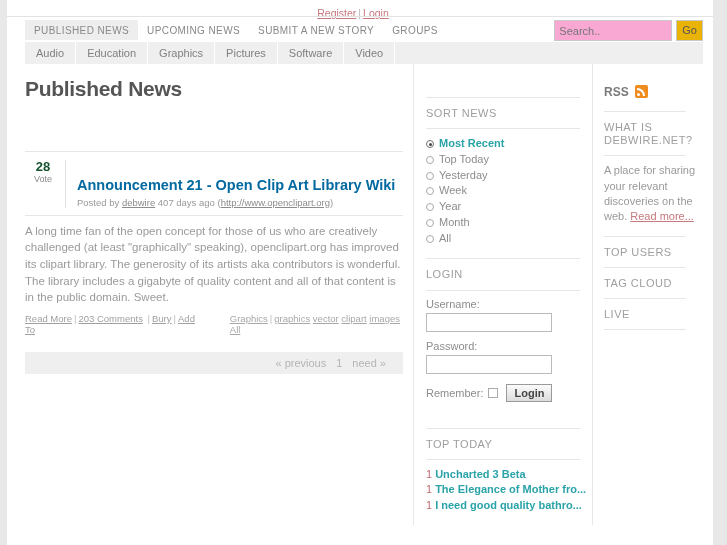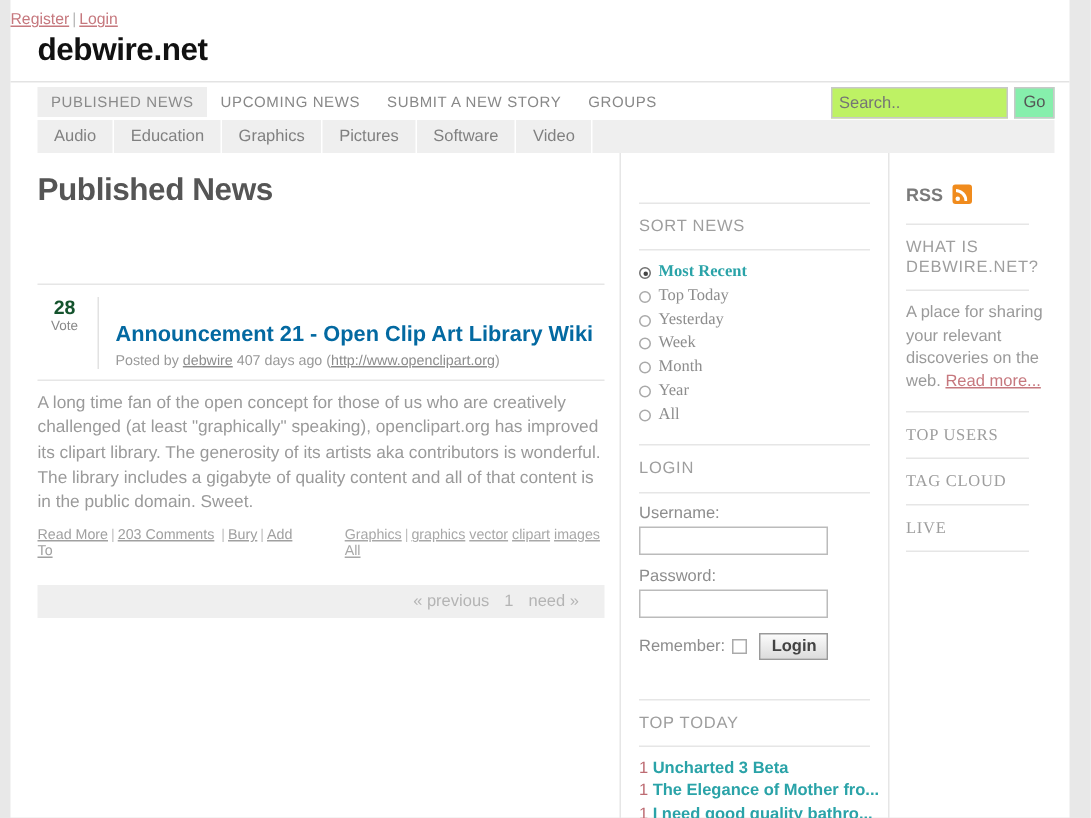--- a/index.html
+++ b/index.html
@@ -20,21 +20,21 @@
     left: 7px;
     top: 0;
     width: 706px;
     height: 545px;
     background: #ffffff;
     box-sizing: border-box;
   }
 
   
   .acct-bar {
-    text-align: left;
+    text-align: center;
     padding: 7px 14px 0 0;
     font-size: 10.5px;
     height: 16px;
     box-sizing: border-box;
   }
   .acct-bar a {
     color: #c6787e;
     text-decoration: underline;
   }
   .acct-sep { color: #b8b8b8; padding: 0 2px; }
@@ -92,26 +92,26 @@
   .searchbox input[type=text] {
     width: 108px;
     height: 17px;
     border: 1px solid #c8c8c8;
     font-family: "Liberation Sans", sans-serif;
     font-size: 11px;
     color: #5a5a5a;
     padding: 1px 4px;
     box-sizing: content-box;
     outline: none;
-    background: #bef264;
+    background: #f9a8d4;
   }
   .searchbox .go {
     margin-left: 4px;
     border: 1px solid #c8c8c8;
-    background: #86efac;
+    background: #eab308;
     font-family: "Liberation Sans", sans-serif;
     font-size: 11px;
     color: #555;
     padding: 1px 5px;
     height: 21px;
     line-height: 17px;
     cursor: pointer;
   }
 
   
@@ -319,21 +319,20 @@
 
   
   .sort-list { list-style: none; margin: 0; padding: 0; }
   .sort-list li {
     display: flex;
     align-items: center;
     font-size: 11px;
     color: #8d8d8d;
     line-height: 1.25;
     padding: 1px 0;
-    font-family: Liberation Serif, serif;
   }
   .radio {
     width: 8px;
     height: 8px;
     border: 1px solid #a9a9a9;
     border-radius: 50%;
     margin-right: 5px;
     flex: none;
     background: #fff;
     box-sizing: border-box;
@@ -418,34 +417,31 @@
   .about-text {
     font-size: 11px;
     color: #9a9a9a;
     line-height: 1.4;
     padding: 7px 6px 11px 0;
   }
   .about-text a {
     color: #c6787e;
     text-decoration: underline;
   }
-  .head-stack .side-head { border-bottom: none; font-family: Liberation Serif, serif; }
+  .head-stack .side-head { border-bottom: none; }
 </style>
 </head>
 <body>
 
 <div id="page">
 
   <div class="acct-bar">
     <a href="#">Register</a><span class="acct-sep">|</span><a href="#">Login</a>
   </div>
 
-  <div class="logo-wrap">
-    <div class="logo">debwire.net</div>
-  </div>
 
   <div class="mainnav">
     <ul>
       <li class="active">
           <a href="#">PUBLISHED NEWS</a>
         </li>
       <li>
           <a href="#">UPCOMING NEWS</a>
         </li>
       <li>
@@ -534,25 +530,25 @@
             <li>
                 <span class="radio"></span>
                 <span class="lbl">Yesterday</span>
               </li>
             <li>
                 <span class="radio"></span>
                 <span class="lbl">Week</span>
               </li>
             <li>
                 <span class="radio"></span>
-                <span class="lbl">Month</span>
+                <span class="lbl">Year</span>
               </li>
             <li>
                 <span class="radio"></span>
-                <span class="lbl">Year</span>
+                <span class="lbl">Month</span>
               </li>
             <li>
                 <span class="radio"></span>
                 <span class="lbl">All</span>
               </li>
           </ul>
         </div>
       </div>
 
       <div class="side-block">

